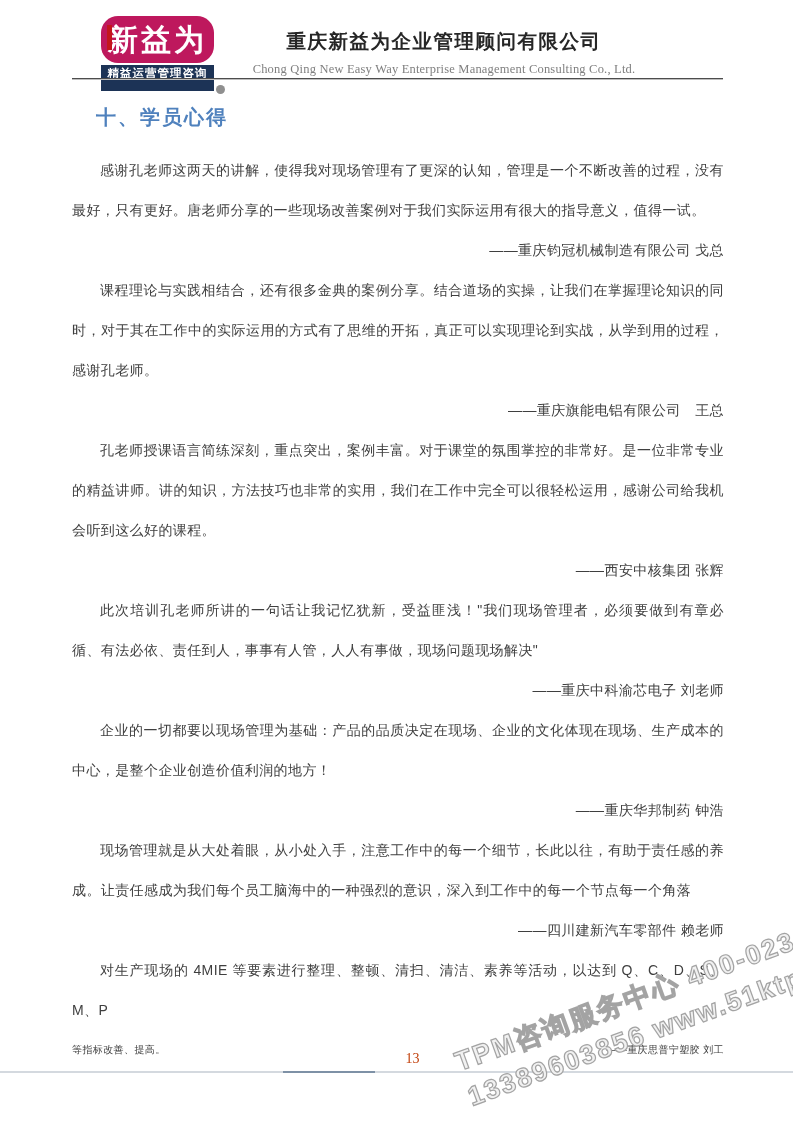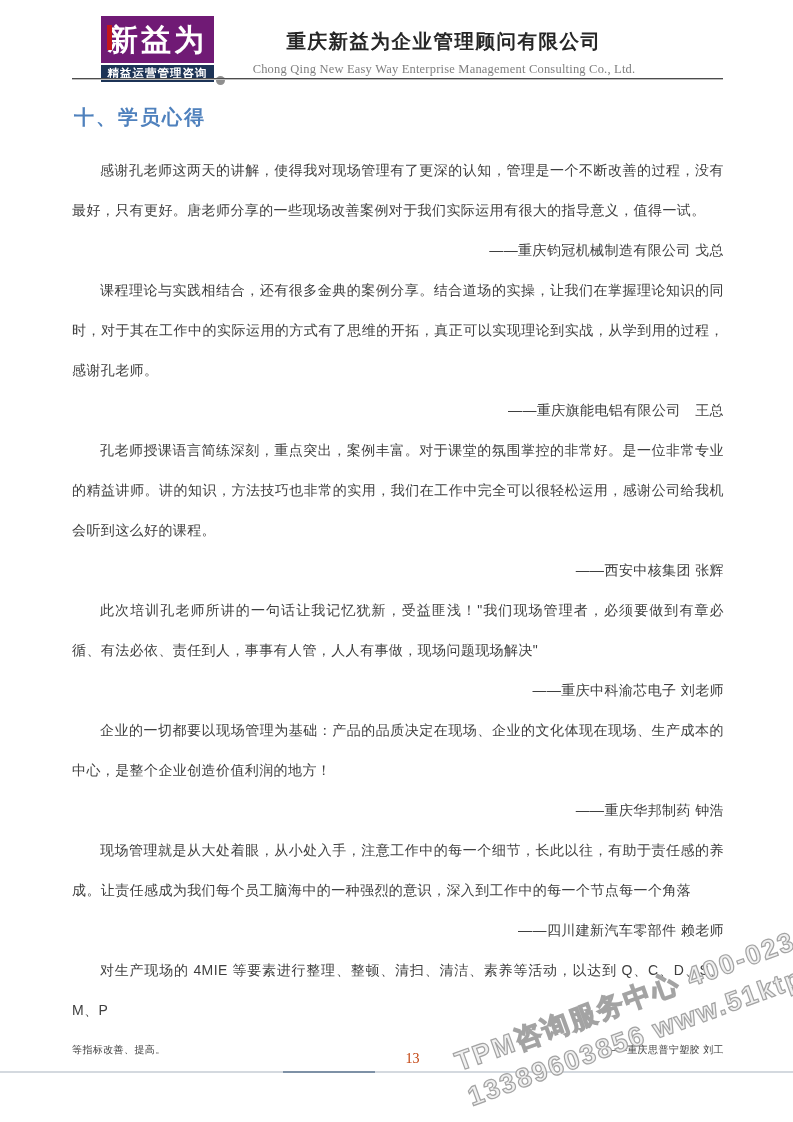--- a/index.html
+++ b/index.html
@@ -7,44 +7,44 @@
   .page {
     position:relative; width:793px; height:1122px; margin:0 auto;
     background:#ffffff; overflow:hidden;
     font-family:"Liberation Sans","DejaVu Sans",sans-serif;
     color:#3f3f3f;
   }
 
   
   .logo { position:absolute; left:101px; top:16px; width:113px; }
   .logo-main {
-    position:relative; width:113px; height:47px; background:#701a75;
-    border-radius:0; color:#fff; font-weight:bold; font-size:30px;
+    position:relative; width:113px; height:47px; background:#be185d;
+    border-radius:17px; color:#fff; font-weight:bold; font-size:30px;
     line-height:47px; text-align:center; letter-spacing:3px;
   }
   .logo-red { position:absolute; left:6px; top:9px; width:5px; height:25px; background:#c4161c; }
   .logo-sub {
-    margin-top:2px; width:113px; height:17px; background:#1c3356;
+    margin-top:2px; width:113px; height:26px; background:#1c3356;
     color:#fff; font-size:11.5px; font-weight:bold; line-height:17px;
     text-align:center; letter-spacing:1px; white-space:nowrap;
   }
   .logo-dot { position:absolute; right:-11px; bottom:-3px; width:9px; height:9px; border-radius:50%; background:#8f8f8f; }
 
   .company { position:absolute; left:215px; top:28px; width:390px; text-align:center;margin-left:34px; }
   .company-cn { font-size:19.5px; font-weight:bold; color:#262626; letter-spacing:1.5px; }
   .company-en {
     margin-top:7px; font-family:"Liberation Serif","DejaVu Serif",serif;
     font-size:12.5px; color:#7f7f7f; letter-spacing:0.2px; white-space:nowrap;
   }
   .header-rule { position:absolute; left:72px; top:78px; width:651px; height:2px; background:#4d4d4d; border-bottom:1px solid #bdbdbd; }
 
   
   .content { position:absolute; left:72px; top:104px; width:652px; }
   .section-title {
-    height:46px; margin-left:2px; font-size:20px; font-weight:bold;
+    height:46px; margin-left:24px; font-size:20px; font-weight:bold;
     color:#4f81bd; letter-spacing:2px;
   }
   .t-text {
     font-size:14px; line-height:40px; letter-spacing:0.4px;
     text-align:justify; text-indent:2em; color:#3f3f3f;
   }
   .t-attr { font-size:14px; line-height:40px; letter-spacing:0.4px; text-align:right; color:#3f3f3f; }
   .t-last { display:flex; justify-content:space-between; font-size:10px; line-height:40px; letter-spacing:0.4px; color:#3f3f3f; }
 
   

